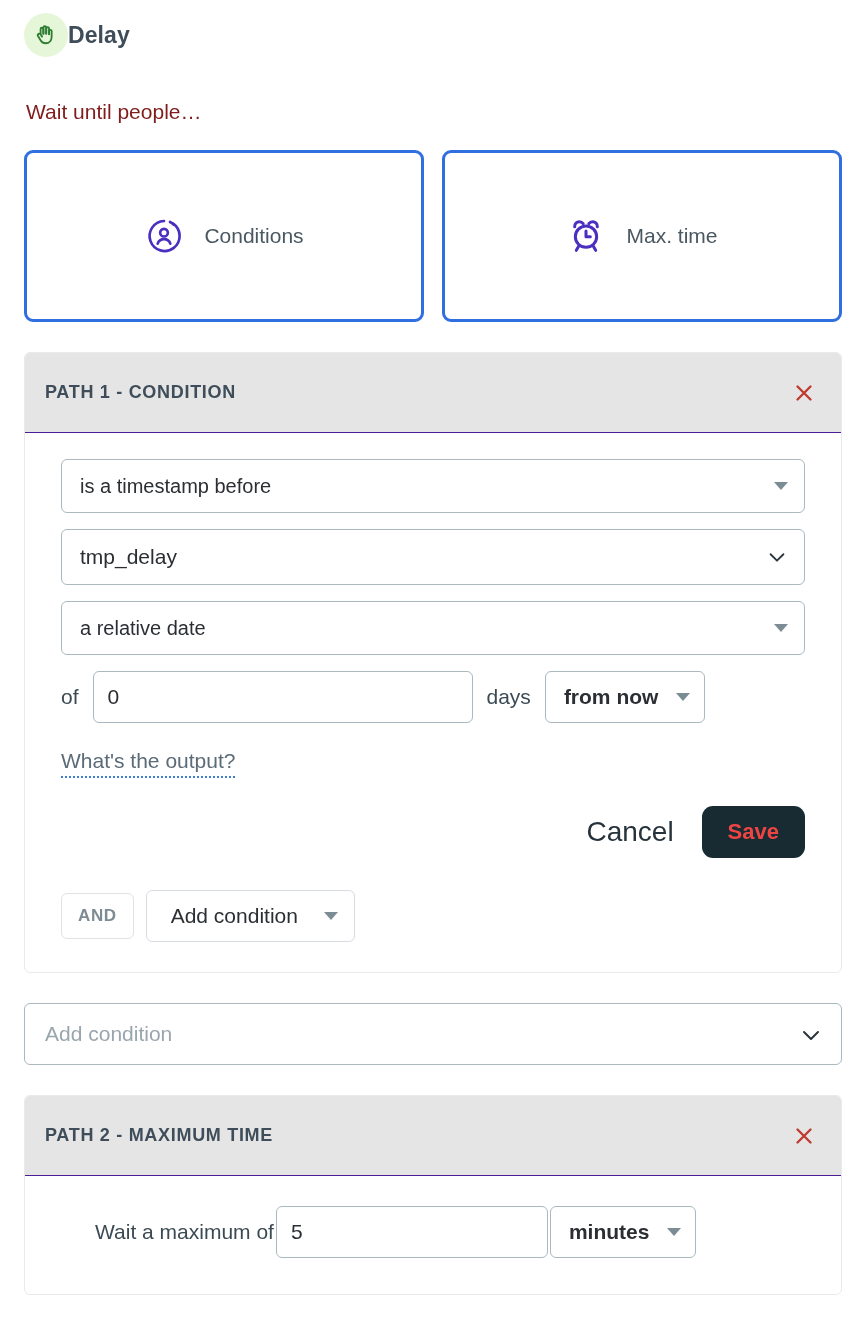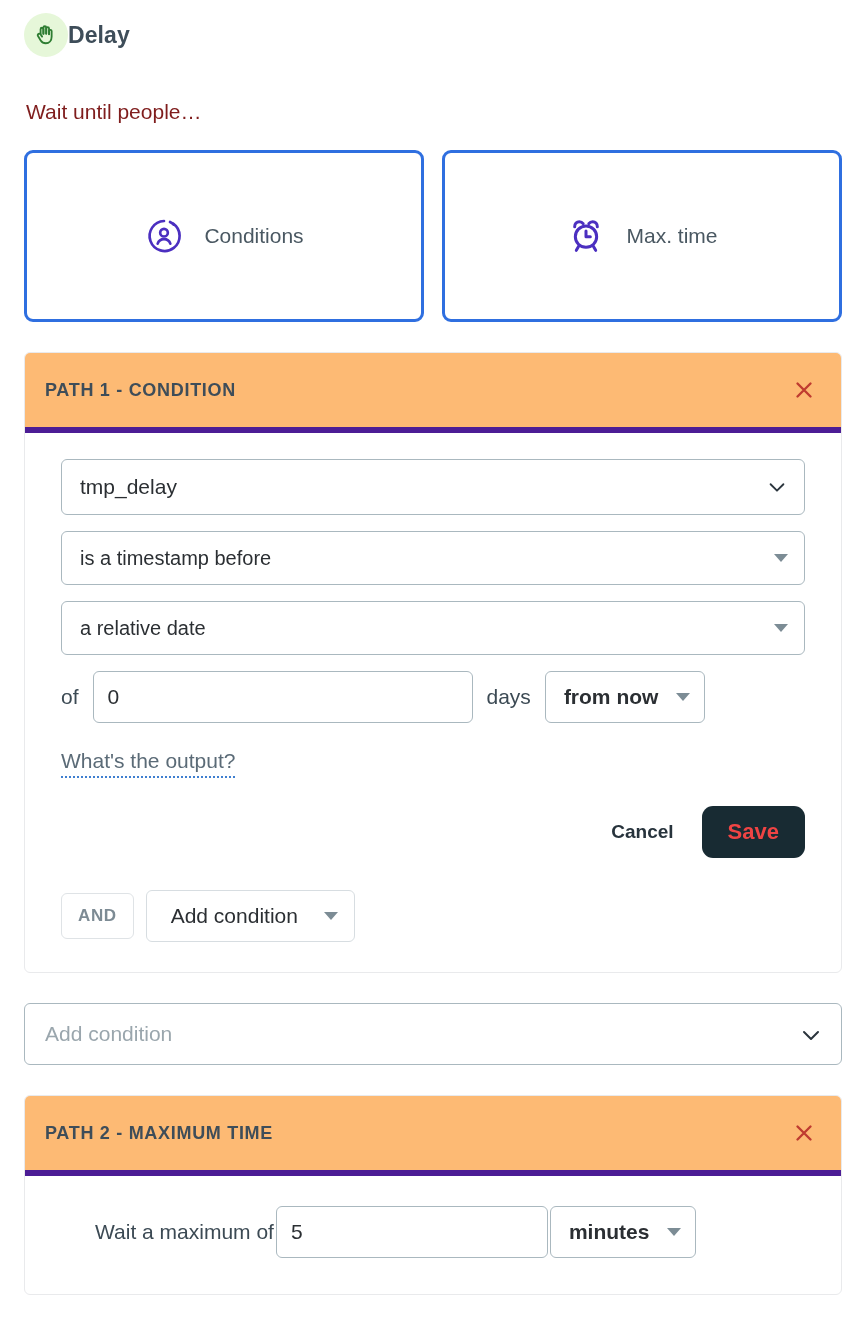--- a/index.html
+++ b/index.html
@@ -67,22 +67,22 @@
 
   
   .panel {
     margin-top: 30px;
     border: 1px solid #e9eaec;
     border-radius: 6px;
     background: #ffffff;
     overflow: hidden;
   }
   .panel-head {
-    background: #fdba74;
-    border-bottom: 6px solid #4c1d95;
+    background: #e5e5e5;
+    border-bottom: 1px solid #4c1d95;
     height: 80px;
     display: flex;
     align-items: center;
     justify-content: space-between;
     padding: 0 22px 0 20px;
   }
   .panel-title {
     font-size: 18px;
     font-weight: bold;
     letter-spacing: .7px;
@@ -179,22 +179,22 @@
   }
 
   .actions {
     display: flex;
     align-items: center;
     justify-content: flex-end;
     gap: 24px;
     margin-top: 28px;
   }
   .btn-cancel {
-    font-size: 19px;
-    font-weight: bold;
+    font-size: 28px;
+    font-weight: normal;
     color: #27333c;
     background: none;
     border: none;
     cursor: pointer;
     font-family: "Liberation Sans", sans-serif;
     padding: 6px 4px;
   }
   .btn-save {
     font-size: 22px;
     font-weight: bold;
@@ -312,32 +312,32 @@
       <div class="panel-title">PATH 1 - CONDITION</div>
       <div class="close-x">
         <svg width="26" height="26" viewBox="0 0 24 24" fill="none" stroke="#bf3b30" stroke-width="2.2" stroke-linecap="round">
           <path d="M6 6l12 12M18 6L6 18"></path>
         </svg>
       </div>
     </div>
 
     <div class="panel-body">
 
+      <div class="control">
+        <span class="val">is a timestamp before</span>
+        <span class="caret"></span>
+      </div>
+
       <div class="control select-lg">
         <span class="val">tmp_delay</span>
         <span class="chev">
           <svg width="22" height="22" viewBox="0 0 24 24" fill="none" stroke="#2b353d" stroke-width="2" stroke-linecap="round" stroke-linejoin="round">
             <path d="M5 9l7 7 7-7"></path>
           </svg>
         </span>
-      </div>
-
-      <div class="control">
-        <span class="val">is a timestamp before</span>
-        <span class="caret"></span>
       </div>
 
       <div class="control">
         <span class="val">a relative date</span>
         <span class="caret"></span>
       </div>
 
       <div class="row-inline">
         <span class="inline-text">of</span>
         <input class="num-input num-days" value="0" style="">

